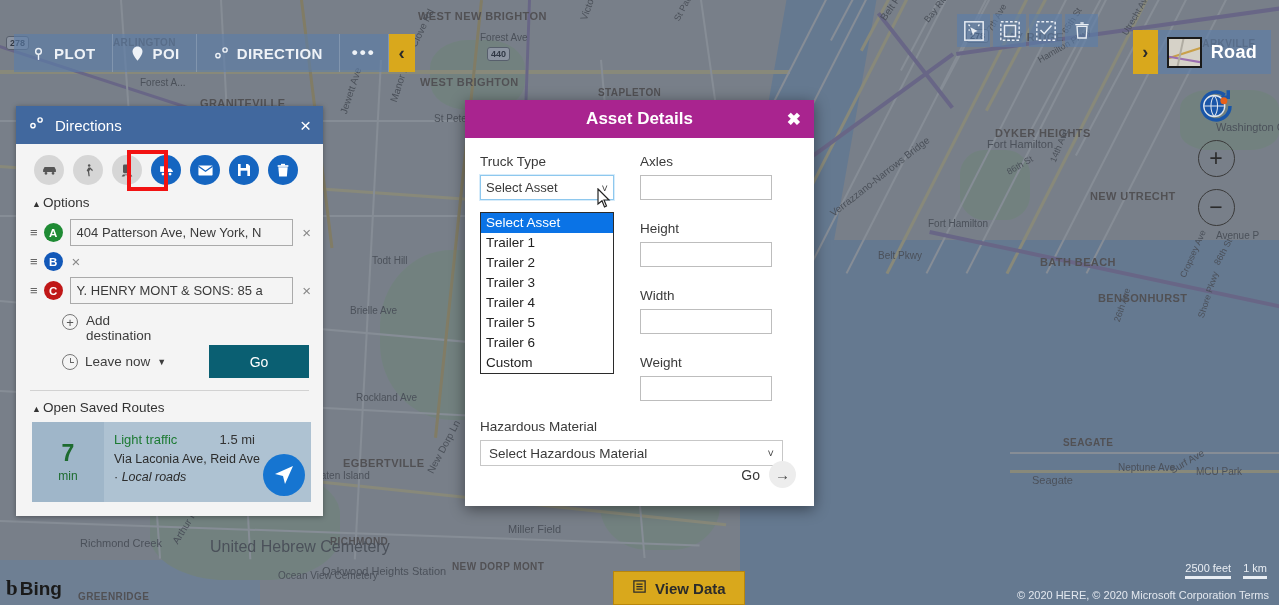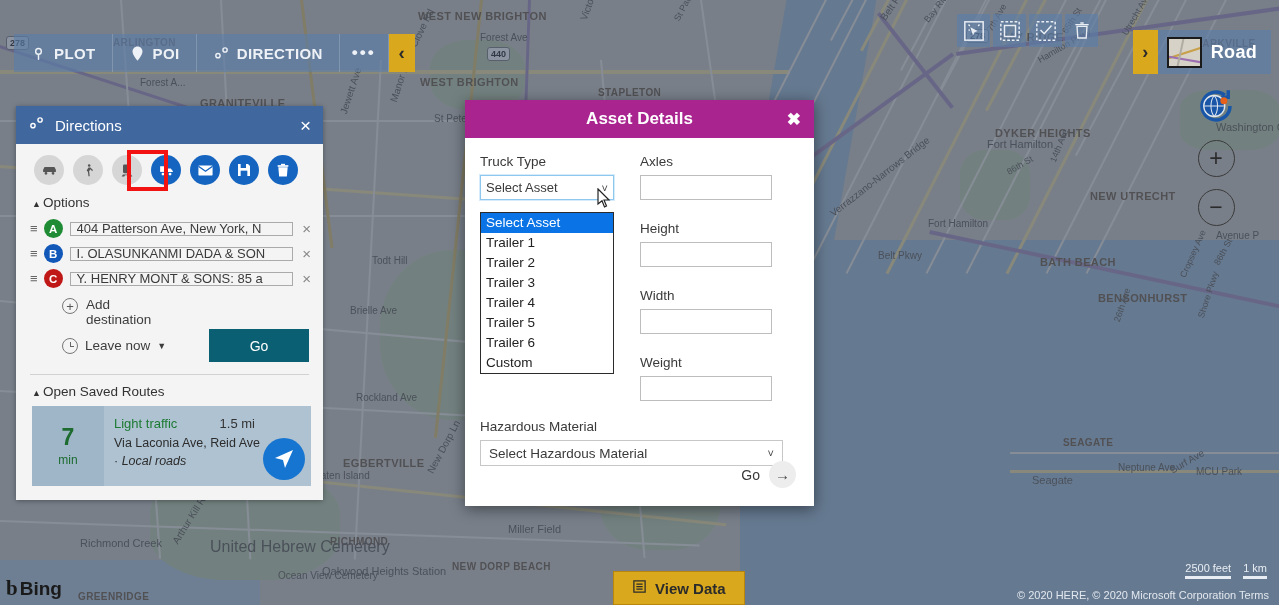--- a/index.html
+++ b/index.html
@@ -124,21 +124,21 @@
     padding: 3px 10px 3px 14px;
   }
   .wp .grip { color:#666; font-size: 13px; letter-spacing:-1px; }
   .pin {
     width: 19px; height: 19px; border-radius: 50%;
     color: #fff; font-size: 11.5px; font-weight: bold;
     display:flex; align-items:center; justify-content:center;
     flex: 0 0 auto;
   }
   .wp input {
-    flex: 1; height: 14px;
+    flex: 1; height: 27px;
     border: 1px solid #aaa; background: #f4f4f4;
     padding: 0 6px; font-size: 13px; color: #3a3a3a;
     font-family: "Liberation Sans", sans-serif;
     min-width: 0;
   }
   .wp .rm { color:#888; font-size: 15px; padding: 0 2px; cursor:pointer; }
   .adddest {
     display:flex; align-items:flex-start; gap:8px;
     padding: 6px 12px 0 46px; color:#3d3d3d; font-size: 13.5px;
     width: 120px;
@@ -376,21 +376,21 @@
     <div class="road major" style="left:1010px;top:470px;width:269px;height:3px;"></div>
 
     <div id="map-label-layer">
         <div class="maplabel area" style="left: 418px; top: 10px; font-size: 11px;">WEST NEW BRIGHTON</div>
         <div class="maplabel area" style="left: 420px; top: 76px; font-size: 11px;">WEST BRIGHTON</div>
         <div class="maplabel area" style="left: 598px; top: 87px; font-size: 10px;">STAPLETON</div>
         <div class="maplabel area" style="left: 200px; top: 97px; font-size: 11px;">GRANITEVILLE</div>
         <div class="maplabel area" style="left: 165px; top: 172px; font-size: 10px;">CASTLETON CORNERS</div>
         <div class="maplabel area" style="left: 335px; top: 457px; font-size: 11px; padding-left: 8px;">EGBERTVILLE</div>
         <div class="maplabel area" style="left: 78px; top: 591px; font-size: 10px;">GREENRIDGE</div>
-        <div class="maplabel area" style="left: 452px; top: 561px; font-size: 10px;">NEW DORP BEACH</div>
+        <div class="maplabel area" style="left: 452px; top: 561px; font-size: 10px;">NEW DORP MONT</div>
         <div class="maplabel area" style="left: 995px; top: 127px; font-size: 11px;">DYKER HEIGHTS</div>
         <div class="maplabel area" style="left: 1090px; top: 190px; font-size: 11px;">NEW UTRECHT</div>
         <div class="maplabel area" style="left: 1040px; top: 256px; font-size: 11px;">BATH BEACH</div>
         <div class="maplabel area" style="left: 1098px; top: 292px; font-size: 11px;">BENSONHURST</div>
         <div class="maplabel area" style="left: 1063px; top: 437px; font-size: 10px;">SEAGATE</div>
         <div class="maplabel area" style="left: 1196px; top: 38px; font-size: 10px;">PARKVILLE</div>
         <div class="maplabel area" style="left: 113px; top: 37px; font-size: 10px;">ARLINGTON</div>
         <div class="maplabel area" style="left: 1000px; top: 31px; font-size: 11px;">BAY RIDGE</div>
         <div class="maplabel area" style="left: 330px; top: 536px; font-size: 10px;">RICHMOND</div>
         <div class="maplabel street" style="left: 480px; top: 32px; font-size: 10px; transform: rotate(0deg); transform-origin: 0px 0px;">Forest Ave</div>
@@ -540,21 +540,20 @@
     <div>
       <div class="wp">
         <span class="grip">≡</span>
         <span class="pin" style="background:#1f8b34">A</span>
         <input value="404 Patterson Ave, New York, N" style="">
         <span class="rm">×</span>
       </div>
       <div class="wp">
         <span class="grip">≡</span>
         <span class="pin" style="background:#1258b8">B</span>
-        <input value="I. OLASUNKANMI DADA &amp; SON" style="">
         <span class="rm">×</span>
       </div>
       <div class="wp">
         <span class="grip">≡</span>
         <span class="pin" style="background:#c01717">C</span>
         <input value="Y. HENRY MONT &amp; SONS: 85 a" style="">
         <span class="rm">×</span>
       </div>
     </div>
 

